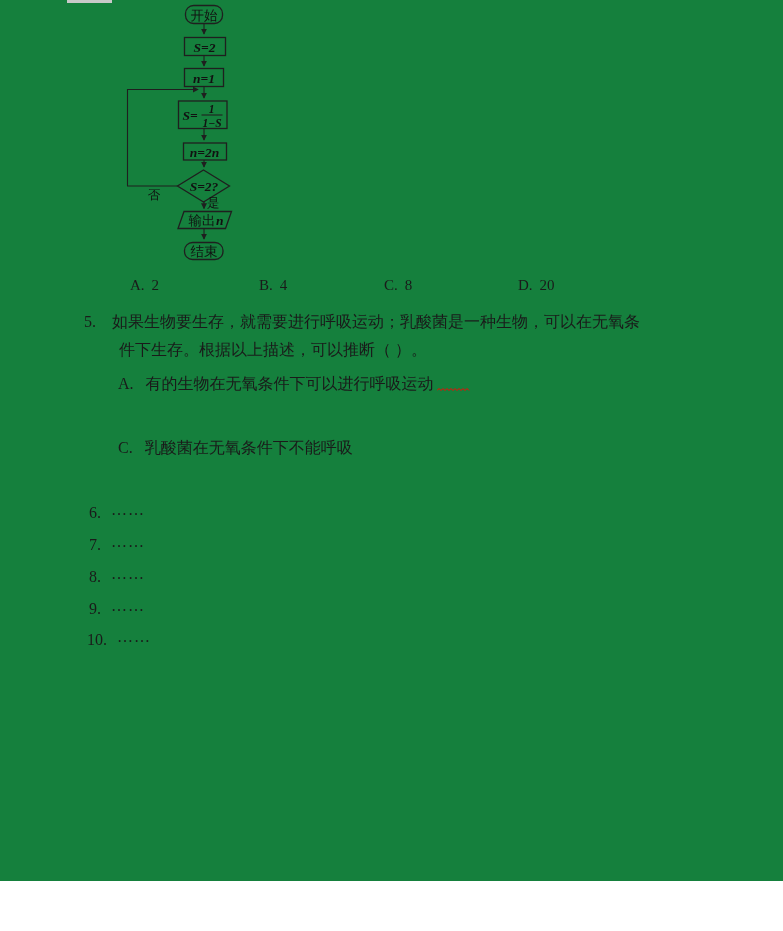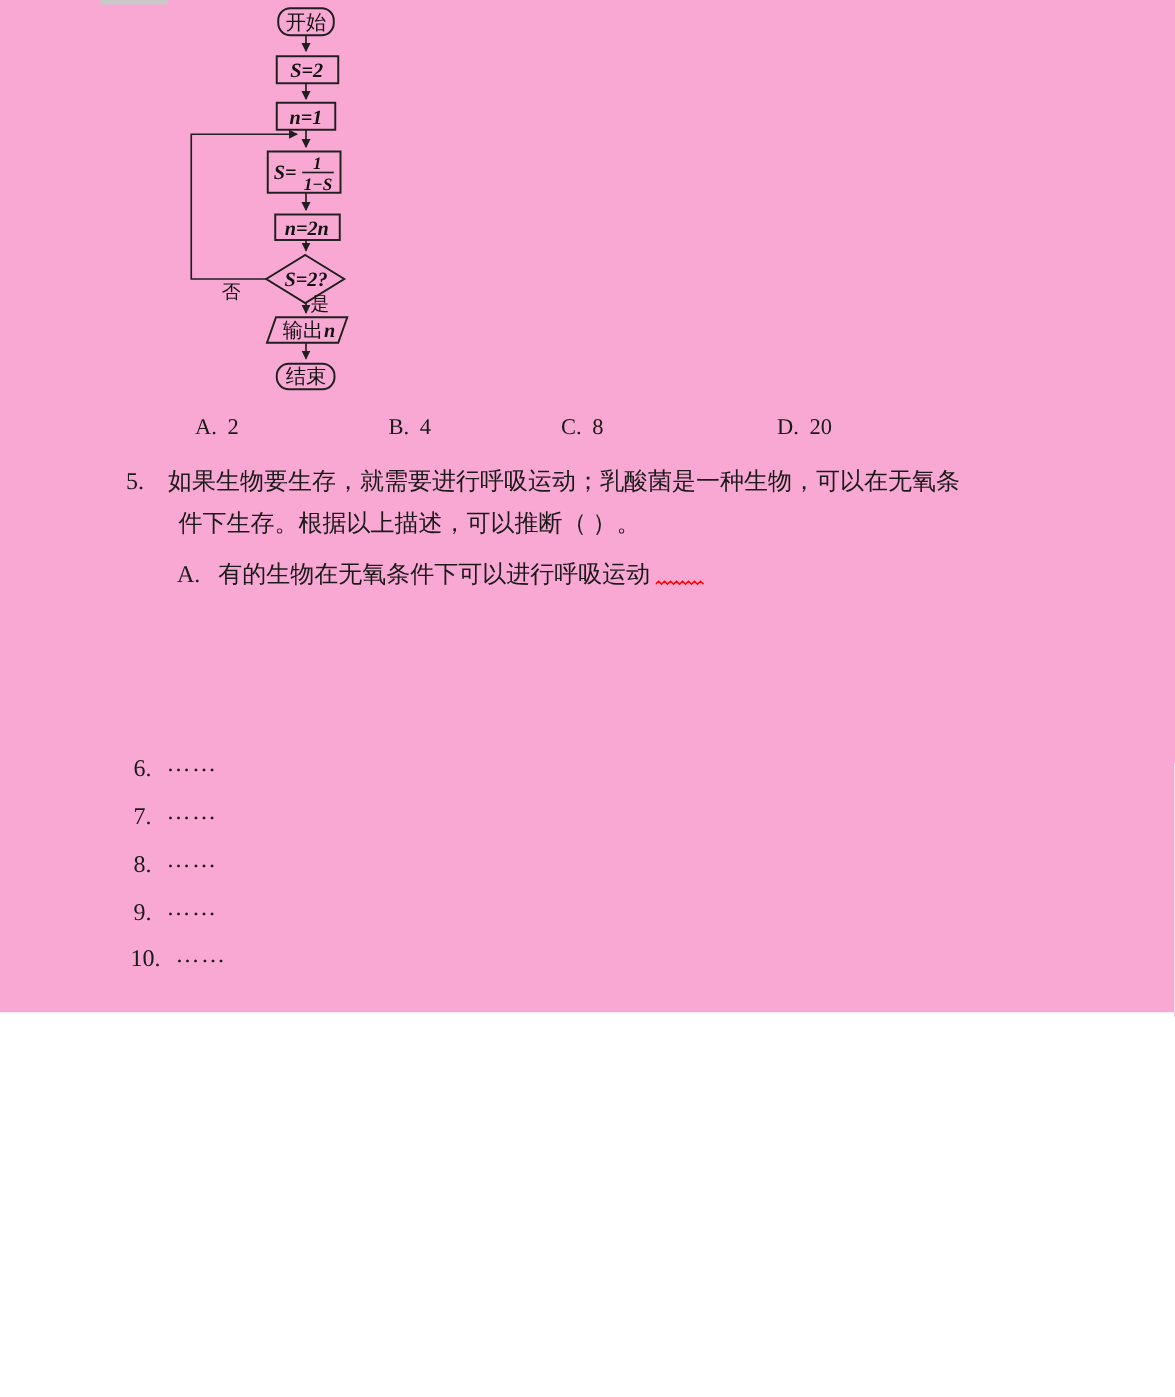--- a/index.html
+++ b/index.html
@@ -1,20 +1,20 @@
 <!DOCTYPE html>
 <html><head>
 <meta charset="utf-8">
 <style>
   html, body { margin: 0; padding: 0; background: #ffffff; }
   .page {
     position: relative;
     width: 783px;
-    height: 675px;
-    background: #f9a8d4;
+    height: 881px;
+    background: #15803d;
     font-family: "Liberation Serif", "DejaVu Serif", serif;
     color: #1a1a1a;
     overflow: hidden;
   }
   .artifact {
     position: absolute;
     left: 67px; top: 0; width: 45px; height: 3px;
     background: #c9c9c9;
   }
   
@@ -98,36 +98,39 @@
 
     <line class="fc-line" x1="204" y1="228.5" x2="204" y2="239" marker-end="url(#arr)"></line>
 
     <rect class="fc-shape" x="184.5" y="242.5" width="38.5" height="17" rx="8"></rect>
     <text class="fc-cn mid" x="204" y="255.5">结束</text>
   </svg>
 
   <div class="ansrow">
     <span class="ans" style="left:118px"><span>A.</span><span class="val">2</span></span>
     <span class="ans" style="left:247px"><span>B.</span><span class="val">4</span></span>
-    <span class="ans" style="left:362px"><span>C.</span><span class="val">8</span></span>
+    <span class="ans" style="left:372px"><span>C.</span><span class="val">8</span></span>
     <span class="ans" style="left:506px"><span>D.</span><span class="val">20</span></span>
   </div>
 
   <div class="cnline" style="top:313px; left:0; width:783px;">
     <span class="qnum">5.</span>
     <span class="qtext1">如果生物要生存，就需要进行呼吸运动；乳酸菌是一种生物，可以在无氧条</span>
   </div>
   <div class="cnline" style="top:341px; left:119px;">
     <span>件下生存。根据以上描述，可以推断（ ）。</span>
   </div>
 
   <div class="opt" style="top:375px">
     <span>A.</span><span class="otext">有的生物在无氧条件下可以进行呼吸运动</span><svg class="squig" width="33" height="5" viewBox="0 0 33 5">
         <path d="M0 3.5 L2 1.5 L4 3.5 L6 1.5 L8 3.5 L10 1.5 L12 3.5 L14 1.5 L16 3.5 L18 1.5 L20 3.5 L22 1.5 L24 3.5 L26 1.5 L28 3.5 L30 1.5 L32 3.5" fill="none" stroke="#ff0000" stroke-width="1"></path>
       </svg>
+  </div>
+  <div class="opt" style="top:439px">
+    <span>C.</span><span class="otext">乳酸菌在无氧条件下不能呼吸</span>
   </div>
 
   <div class="ph" style="top:504px">
     <span>6.</span><span class="ellip">……</span>
   </div>
   <div class="ph" style="top:536px">
     <span>7.</span><span class="ellip">……</span>
   </div>
   <div class="ph" style="top:568px">
     <span>8.</span><span class="ellip">……</span>

